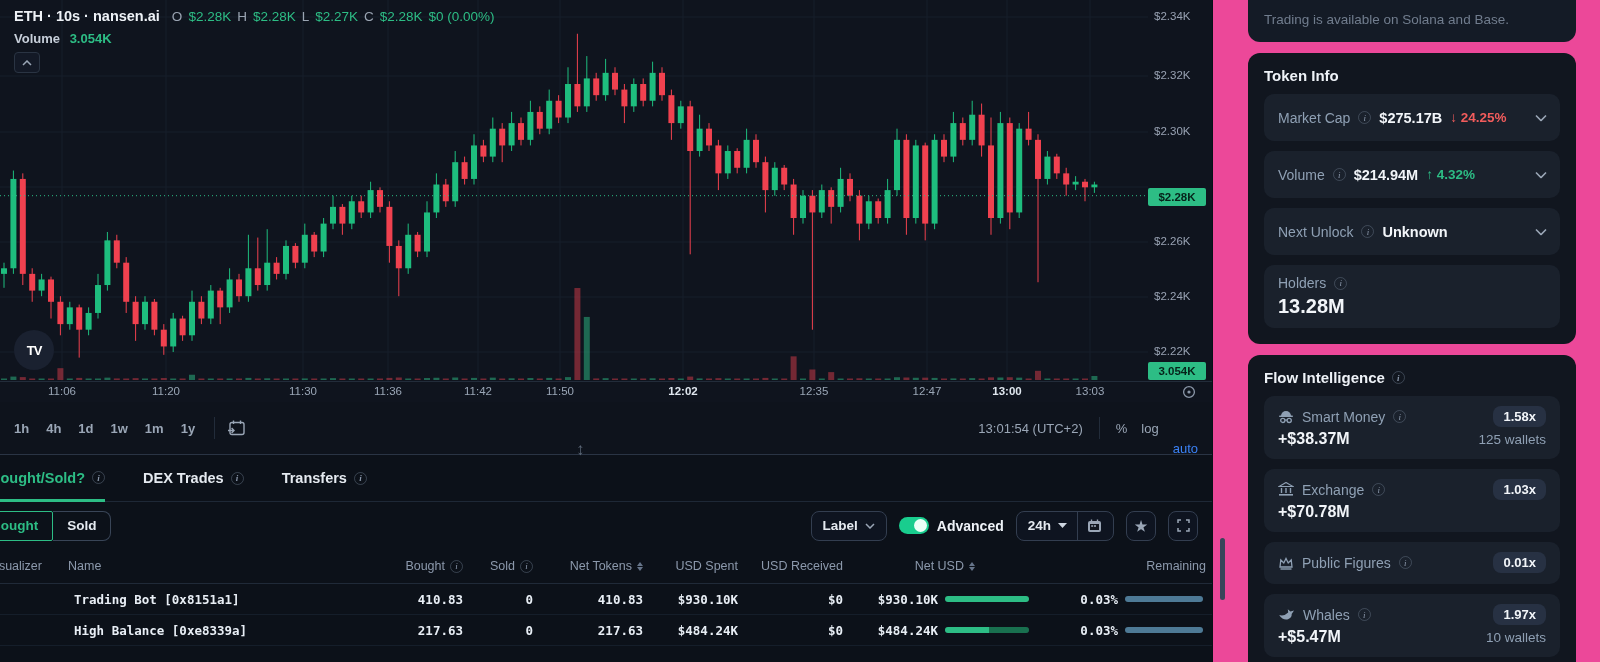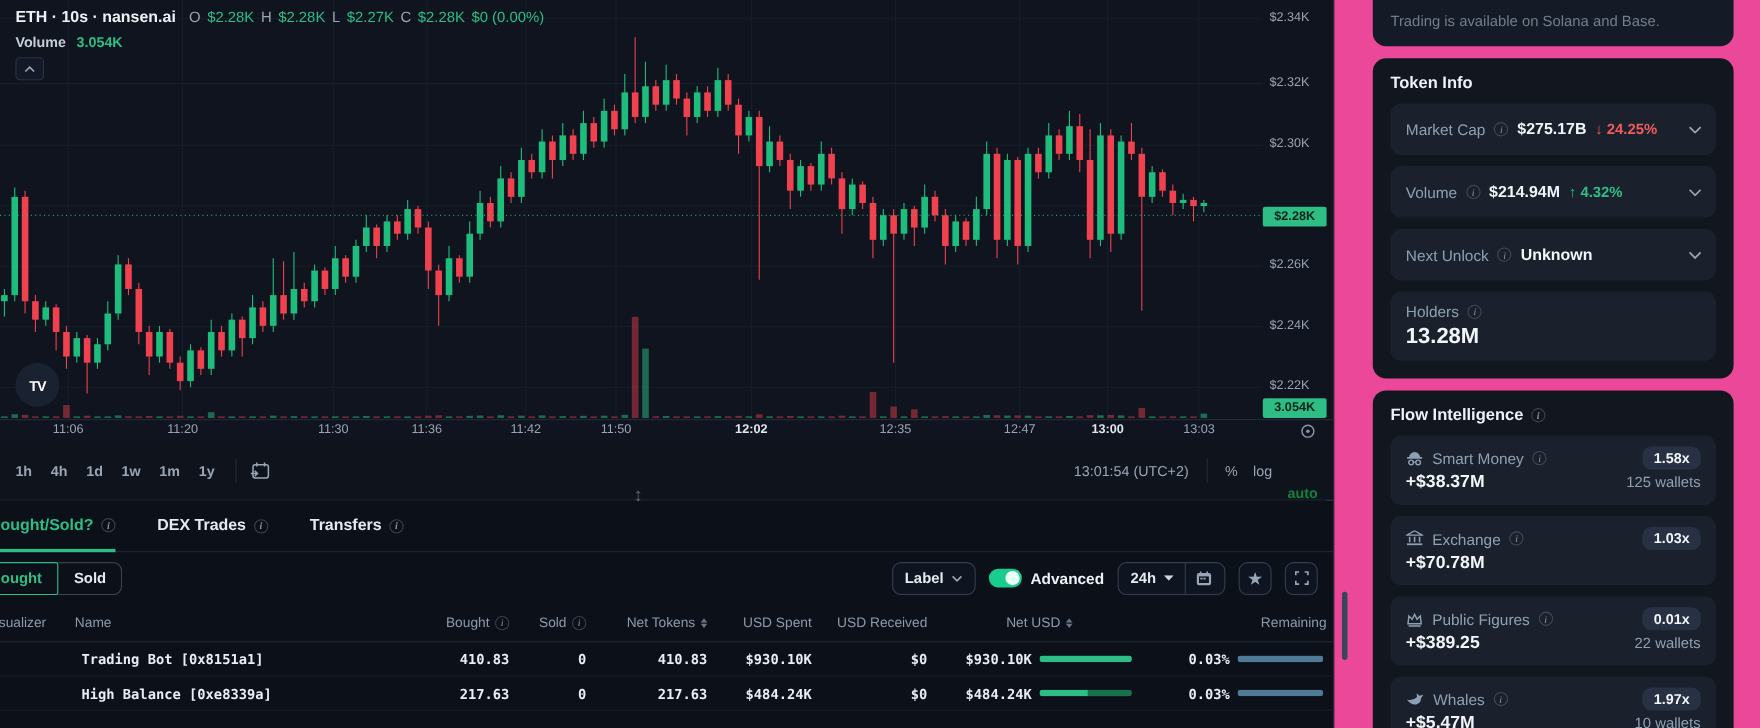--- a/index.html
+++ b/index.html
@@ -21,21 +21,21 @@
   .time-axis { position:absolute; left:0; top:381px; width:1212px; height:21px; border-top:1px solid #222c3a; background:#0f141e; }
   .time-tick { position:absolute; top:3px; font-size:11.5px; color:#9aa6b6; transform:translateX(-50%); }
   .time-tick.bold { color:#dfe6ee; font-weight:bold; }
   .axis-gear { position:absolute; right:16px; top:3px; color:#8b97a8; }
 
   .chart-toolbar { position:absolute; left:0; top:402px; width:1212px; height:52px; background:#0e131c;
                    display:flex; align-items:center; padding:0 14px; }
   .interval-btn { color:#9aa6b6; font-size:13px; font-weight:bold; margin-right:17px; cursor:pointer; }
   .tb-divider { width:1px; height:22px; background:#222c3a; margin:0 12px 0 2px; }
   .tb-right { margin-left:auto; display:flex; align-items:center; gap:14px; color:#9aa6b6; font-size:13px; }
-  .tb-auto { color:#15803d; font-weight:bold;margin-top:40px; }
+  .tb-auto { color:#3b82f6; font-weight:normal;margin-top:40px; }
   .tb-clock { font-size:13px; }
 
   .ohlc-row { position:absolute; left:14px; top:8px; font-size:13.5px; color:#9aa4b2; display:flex; gap:6px; align-items:baseline; white-space:nowrap; z-index:5;}
   .sym { color:#eef2f7; font-weight:bold; font-size:14.5px; margin-right:6px; }
   .ohlc-val { color:#2dbd85; }
   .vol-row { position:absolute; left:14px; top:31px; font-size:13px; color:#c7cfda; font-weight:bold; z-index:5;}
   .vol-row .ohlc-val { margin-left:6px; }
   .collapse-btn { position:absolute; left:14px; top:52px; width:26px; height:21px; border:1px solid #2a3443; border-radius:4px;
                   background:#131926; display:flex; align-items:center; justify-content:center; z-index:5; cursor:pointer; }
   .tv-logo { position:absolute; left:14px; top:330px; width:40px; height:40px; border-radius:50%; background:#1a2130;
@@ -827,24 +827,20 @@
               <span class="ficon">
                 <svg class="glyph" width="16" height="14" viewBox="0 0 16 14">
                   <path d="M2 11 L2.8 4 L5.8 7 L8 2.5 L10.2 7 L13.2 4 L14 11 Z" fill="none" stroke="#8fa0b4" stroke-width="1.3"></path>
                   <line x1="2.5" y1="13" x2="13.5" y2="13" stroke="#8fa0b4" stroke-width="1.4"></line>
                 </svg>
               </span>
               <span>Public Figures</span>
               <span class="info-i">i</span>
               <span class="badge">0.01x</span>
             </div>
-            <div class="r2">
-              <span class="fval">+$389.25</span>
-              <span class="wallets">22 wallets</span>
-            </div>
           </div>
           <div class="fcard">
             <div class="r1">
               <span class="ficon">
                 <svg class="glyph" width="17" height="14" viewBox="0 0 17 14">
                   <path d="M1 7 q4.5 6 9.5 4 q3.5 -1.6 3.2 -5 l2.3 -3.5 -3.6 1.1 -2.6 -2.4 0.4 3.4 q-4 4 -9.2 2.4z" fill="#8fa0b4"></path>
                 </svg>
               </span>
               <span>Whales</span>
               <span class="info-i">i</span>

